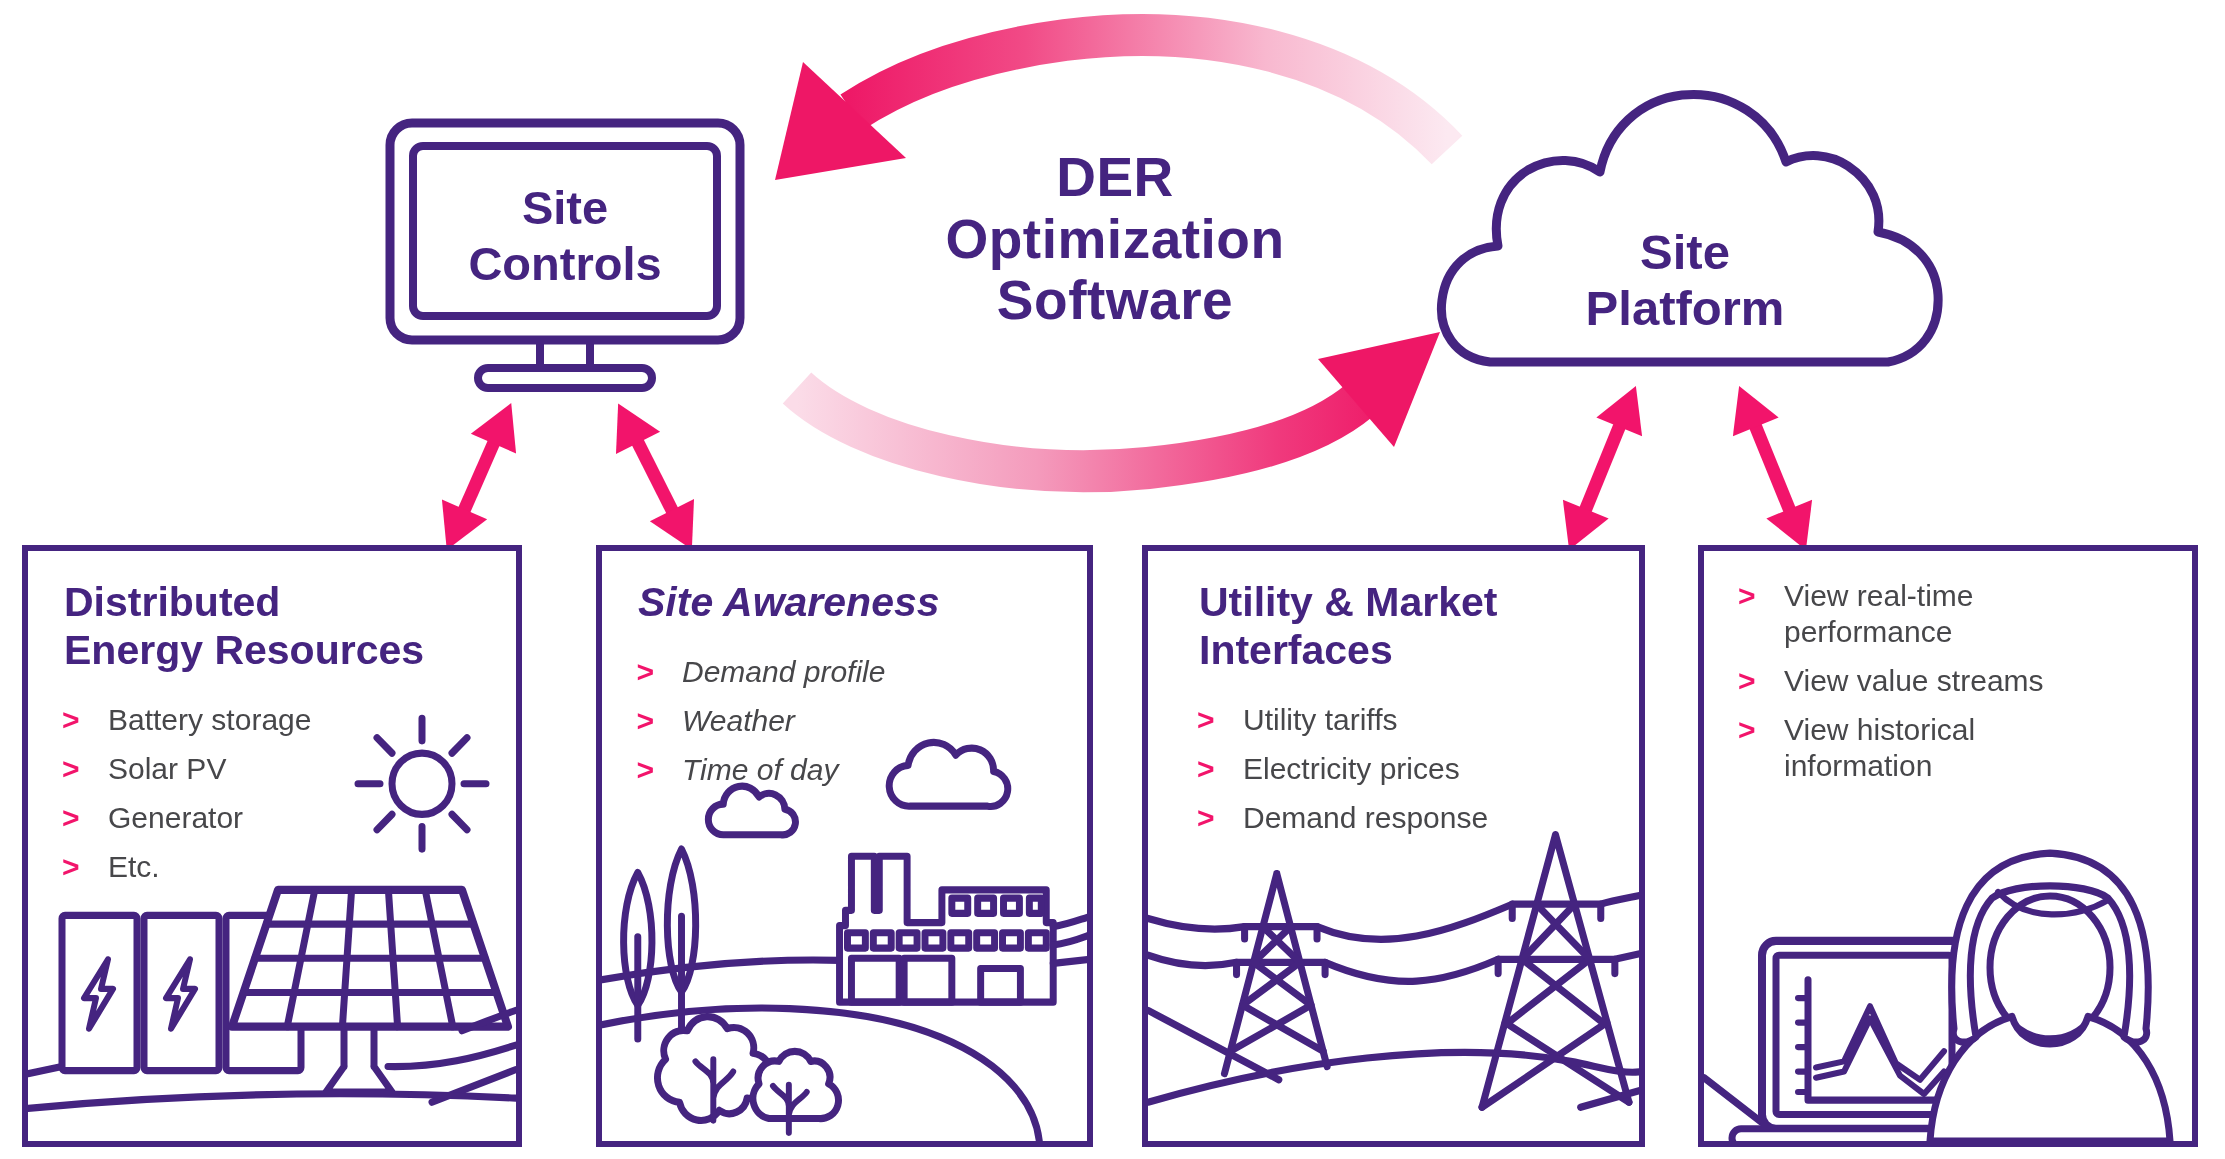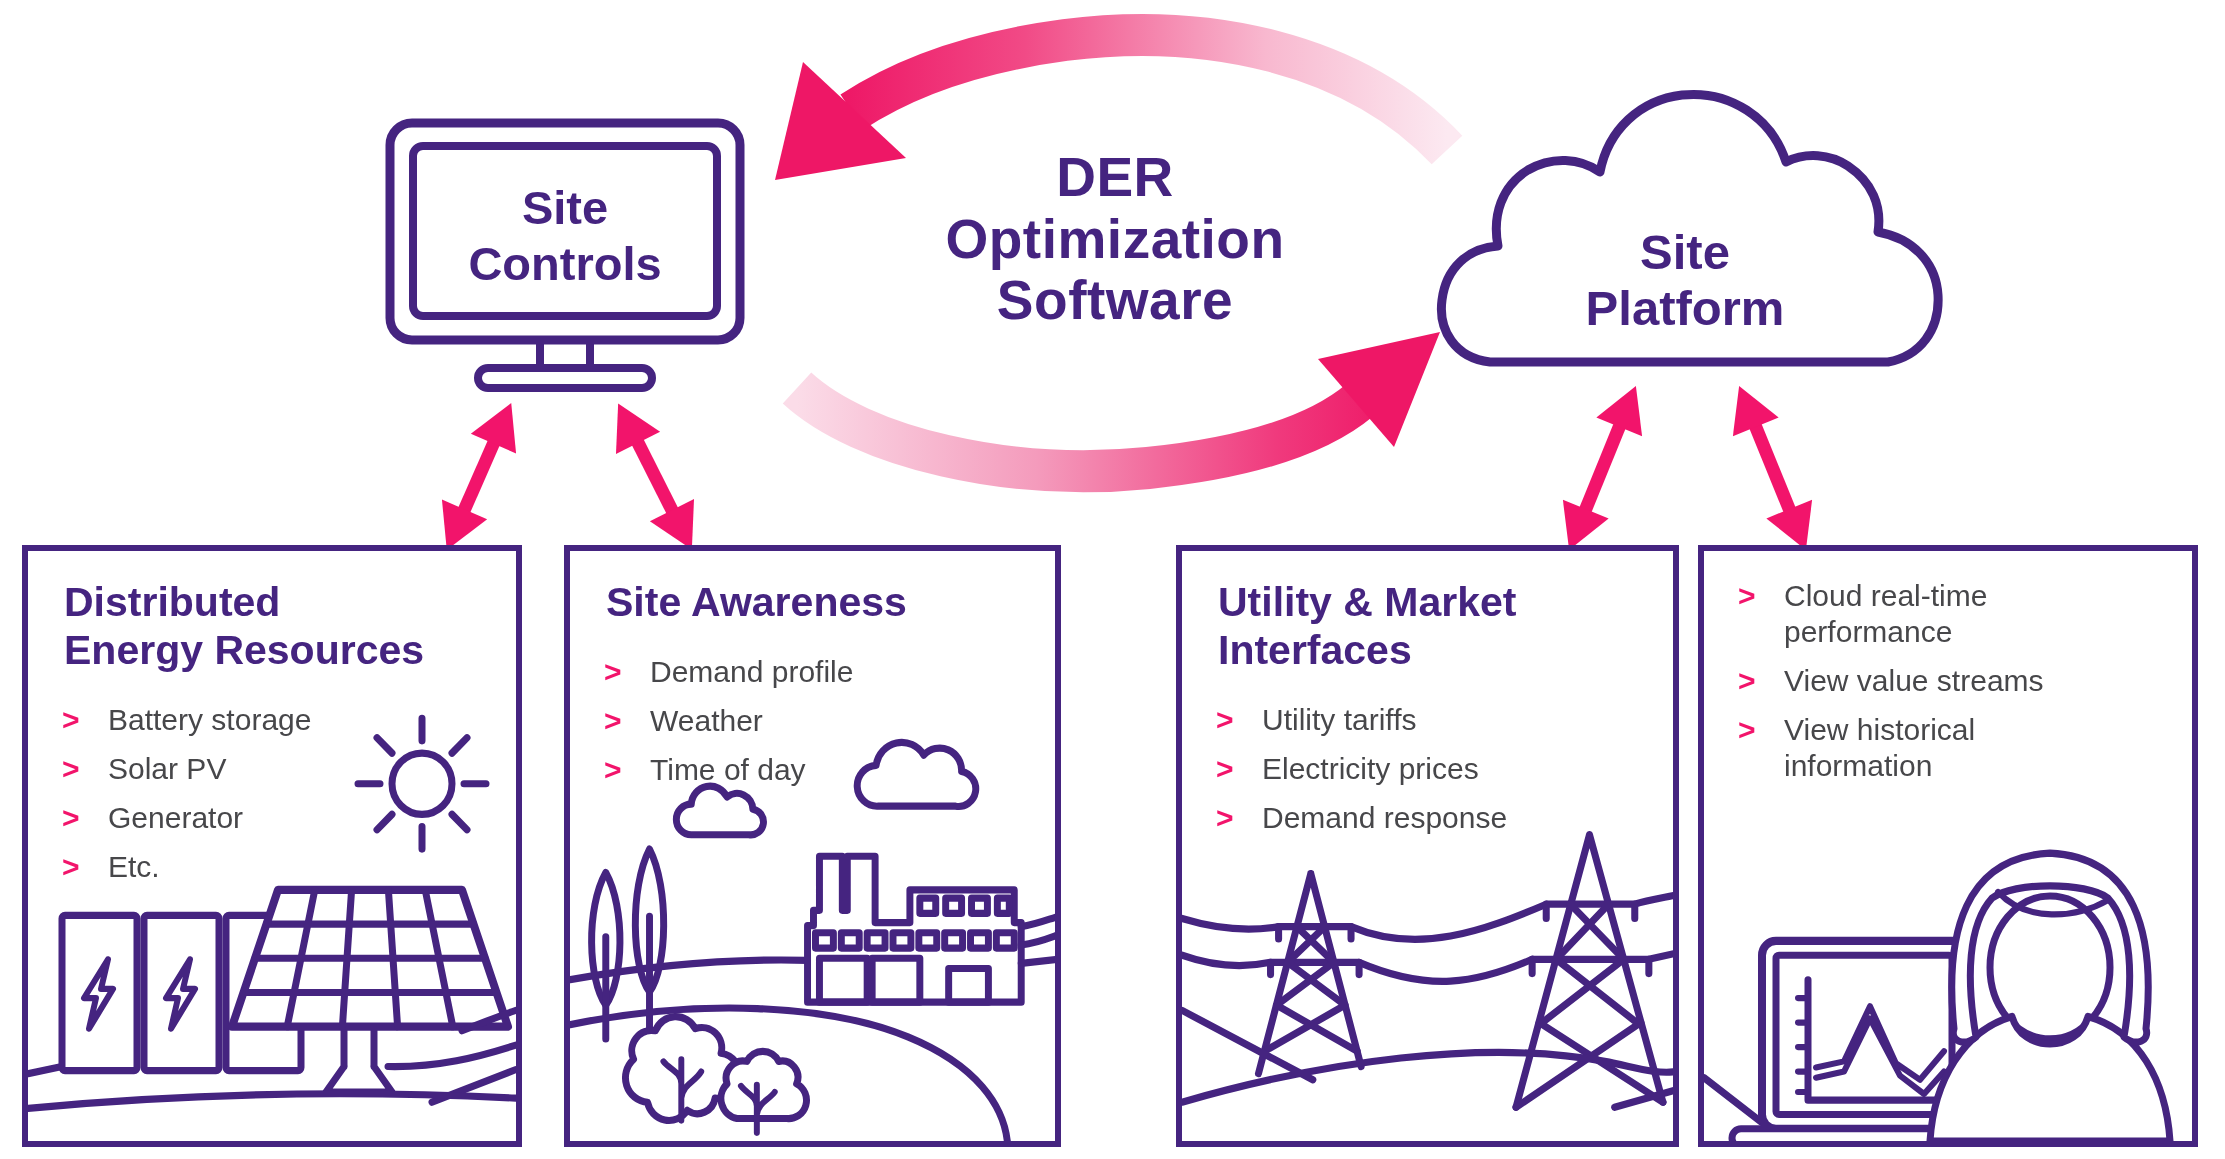--- a/index.html
+++ b/index.html
@@ -10,22 +10,22 @@
   .overlay{position:absolute;left:0;top:0;width:2225px;height:1159px;}
   .label{position:absolute;color:#452480;font-weight:bold;text-align:center;white-space:pre-line;}
   .center-title{left:890px;top:147px;width:450px;font-size:55px;line-height:1.12;letter-spacing:.5px;}
   .site-label{left:415px;top:180px;width:300px;font-size:47px;line-height:1.2;}
   .cloud-label{left:1525px;top:224px;width:320px;font-size:49px;line-height:1.15;}
   .panel{
     position:absolute;top:545px;height:602px;border:6px solid #452480;background:#fff;
     box-sizing:border-box;overflow:hidden;
   }
   #p1{left:22px;width:500px;}
-  #p2{left:564px;width:497px;}
-  #p3{left:1176px;width:503px;}
+  #p2{left:596px;width:497px;font-style:italic;}
+  #p3{left:1142px;width:503px;padding-left:15px;}
   #p4{left:1698px;width:500px;}
   .panel-title{
     position:relative;z-index:2;margin:28px 24px 0 36px;font-size:41px;font-weight:bold;
     color:#452480;line-height:1.17;white-space:pre-line;
   }
   .items{position:relative;z-index:2;list-style:none;margin:27px 0 0 0;padding:0;}
   .items li{display:flex;align-items:flex-start;padding-left:34px;margin-bottom:13px;
     font-size:30px;line-height:36px;color:#47474A;}
   .chev{flex:0 0 46px;color:#F2146B;font-weight:bold;font-size:30px;}
   .itxt{white-space:pre-line;}
@@ -258,21 +258,21 @@
           <path d="M250,468 C240,372 262,300 346,296 C430,300 452,372 442,468 C446,480 432,486 420,476
                    C430,418 428,366 404,340 C382,324 310,324 288,340 C264,366 262,418 272,476
                    C260,486 246,480 250,468 Z" fill="#fff"></path>
           <path d="M294,334 C322,364 372,360 404,342" stroke-width="6"></path>
         </g>
       </g>
     </svg>
     <ul class="items">
       <li>
           <span class="chev">&gt;</span>
-          <span class="itxt">Cloud real-time
+          <span class="itxt">View real-time
 performance</span>
         </li>
       <li>
           <span class="chev">&gt;</span>
           <span class="itxt">View value streams</span>
         </li>
       <li>
           <span class="chev">&gt;</span>
           <span class="itxt">View historical
 information</span>

